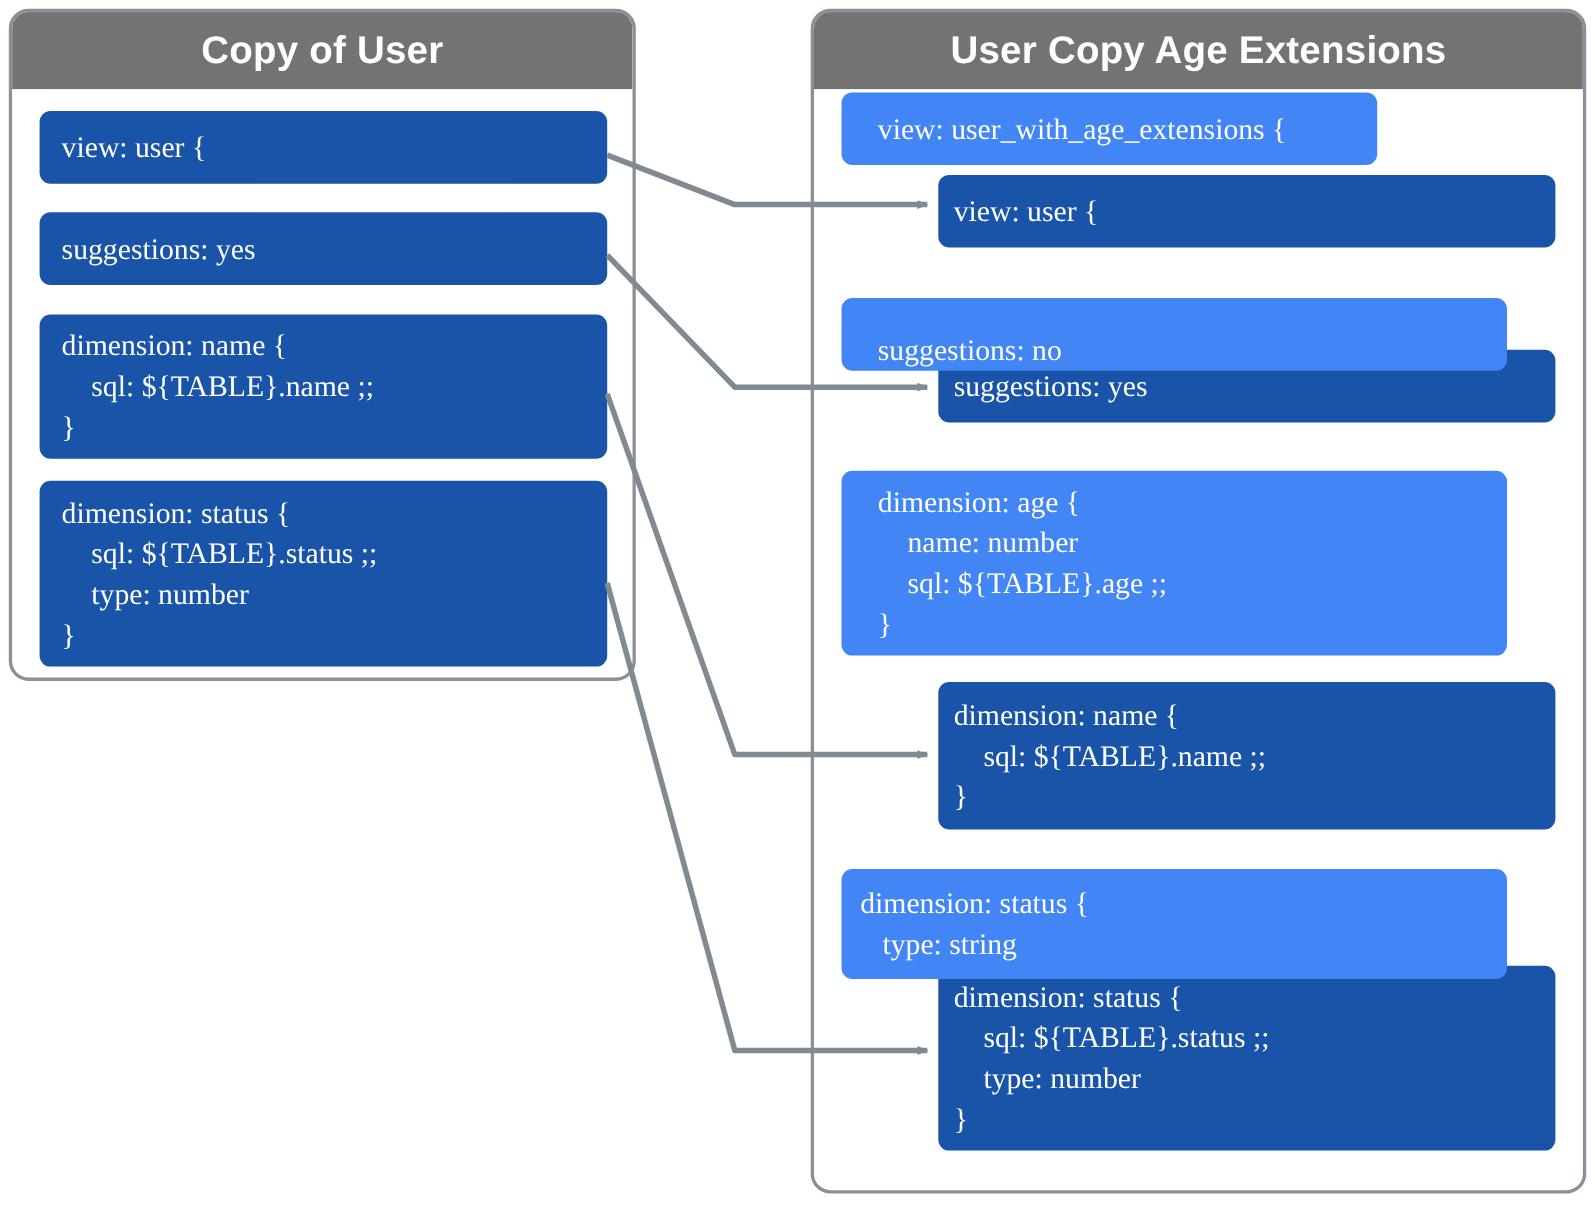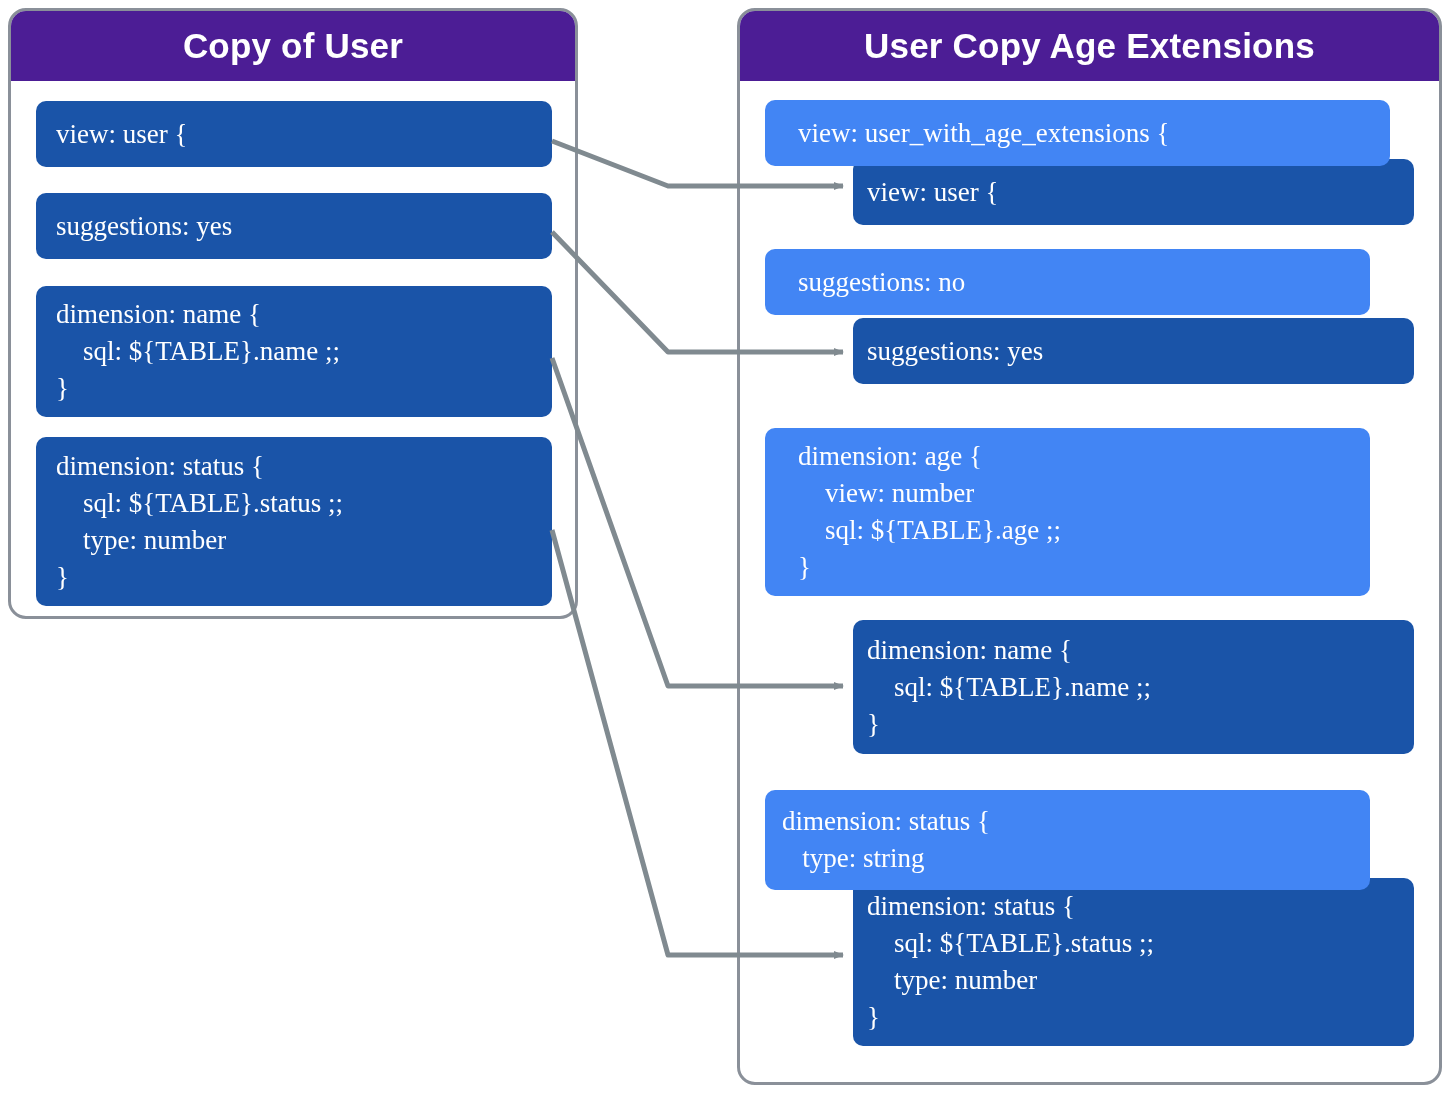--- a/index.html
+++ b/index.html
@@ -31,21 +31,21 @@
     overflow: hidden;
   }
   #panel-left  { left: 8px;   top: 8px;  width: 570px; height: 611px; }
   #panel-right { left: 737px; top: 8px;  width: 705px; height: 1077px; }
 
   .panel-header {
     position: absolute;
     left: 0; top: 0;
     width: 100%;
     height: 70px;
-    background: #4c1d95;
+    background: #737373;
     display: flex;
     align-items: center;
     justify-content: center;
   }
   .panel-title {
     color: #ffffff;
     font-size: 35px;
     font-weight: bold;
     letter-spacing: 0.2px;
     white-space: nowrap;
@@ -76,24 +76,24 @@
   .block.light { background: #4285f4; }
 
   
   #lb-0 { left: 36px; top: 101px; width: 516px; height: 66px;  padding: 0 0 0 20px; }
   #lb-1 { left: 36px; top: 193px; width: 516px; height: 66px;  padding: 0 0 0 20px; }
   #lb-2 { left: 36px; top: 286px; width: 516px; height: 131px; padding: 0 0 0 20px; }
   #lb-3 { left: 36px; top: 437px; width: 516px; height: 169px; padding: 0 0 0 20px; }
 
   
   
-  #rb-0 { left: 765px;  top: 100px;  width: 625px; height: 66px;  padding: 0 0 0 33px; z-index: 3; justify-content: center; }
+  #rb-0 { left: 765px;  top: 84px;  width: 487px; height: 66px;  padding: 0 0 0 33px; z-index: 3; justify-content: center; }
   #rb-1 { left: 853px;  top: 159px; width: 561px; height: 66px;  padding: 0 0 0 14px; z-index: 2; }
 
-  #rb-2 { left: 765px;  top: 249px; width: 605px; height: 66px;  padding: 0 0 0 33px; z-index: 3; }
+  #rb-2 { left: 765px;  top: 271px; width: 605px; height: 66px;  padding: 0 0 0 33px; z-index: 3; justify-content: flex-end; }
   #rb-3 { left: 853px;  top: 318px; width: 561px; height: 66px;  padding: 0 0 0 14px; z-index: 2; }
 
   #rb-4 { left: 765px;  top: 428px; width: 605px; height: 168px; padding: 0 0 0 33px; z-index: 3; }
 
   #rb-5 { left: 853px;  top: 620px; width: 561px; height: 134px; padding: 0 0 0 14px; z-index: 2; }
 
   #rb-6 { left: 765px;  top: 790px; width: 605px; height: 100px; padding: 0 0 0 17px; z-index: 3; }
   #rb-7 { left: 853px;  top: 878px; width: 561px; height: 168px; padding: 0 0 0 14px; z-index: 2; }
 
   #connectors {
@@ -149,21 +149,21 @@
 
   <div class="block light" id="rb-2">
     <pre class="code">suggestions: no</pre>
   </div>
   <div class="block dark" id="rb-3">
     <pre class="code">suggestions: yes</pre>
   </div>
 
   <div class="block light" id="rb-4">
     <pre class="code">dimension: age {
-    view: number
+    name: number
     sql: ${TABLE}.age ;;
 }</pre>
   </div>
 
   <div class="block dark" id="rb-5">
     <pre class="code">dimension: name {
     sql: ${TABLE}.name ;;
 }</pre>
   </div>
 

